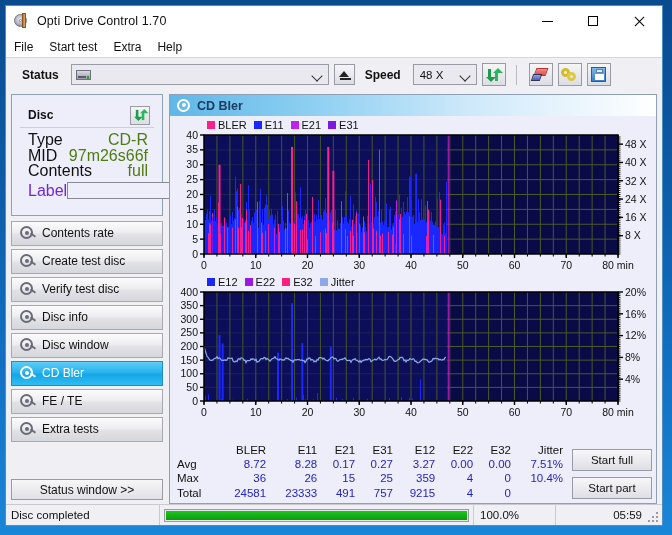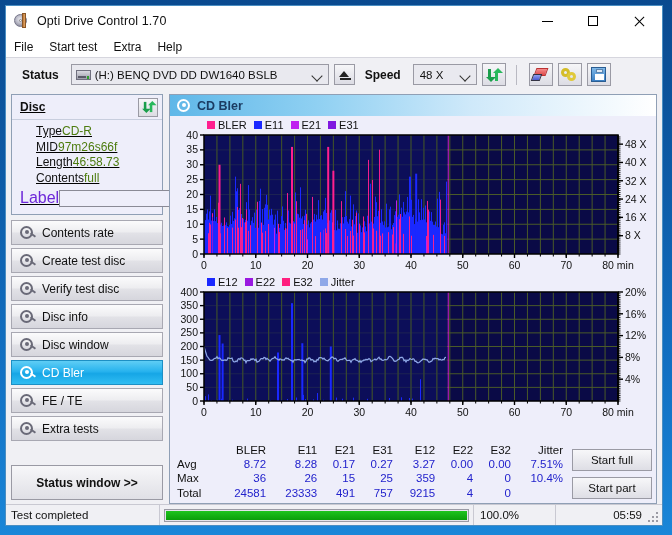--- a/index.html
+++ b/index.html
@@ -102,32 +102,32 @@
   .save-ico .lbl{position:absolute;left:3px;bottom:1px;width:9px;height:6px;background:#fff;}
   .save-ico .shut{position:absolute;left:4px;top:1px;width:7px;height:4px;background:#dfe9f4;border:1px solid #5a84b0;box-sizing:border-box;}
 
   
   .main{flex:1 1 auto;display:flex;padding:3px 0 0 5px;box-sizing:border-box;min-height:0;}
   .sidebar{width:152px;flex:0 0 auto;display:flex;flex-direction:column;}
 
   .panel{
     background:#eeeefa;border:1px solid #8f9fb5;box-sizing:border-box;
   }
-  .disc-panel{padding:0;text-decoration:underline;}
+  .disc-panel{padding:8px;}
   .disc-head{
     height:24px;display:flex;align-items:center;justify-content:space-between;
     padding:0 4px 0 8px;border-bottom:1px solid #c8cede;
   }
   .disc-head .t{font-weight:bold;font-size:12px;color:#111;}
   .sq-btn{
     width:20px;height:19px;background:linear-gradient(180deg,#f7f7f9,#dcdce3);
     border:1px solid #9a9aa4;box-sizing:border-box;display:flex;align-items:center;justify-content:center;
   }
   .disc-rows{padding:4px 6px 4px 8px;}
-  .drow{display:flex;line-height:15.5px;font-size:12px;margin-left:16px;}
+  .drow{display:flex;justify-content:space-between;line-height:15.5px;font-size:16px;}
   .drow .k{color:#111;}
   .drow .v{color:#4d7c0f;}
   .labelrow{display:flex;align-items:center;margin-top:3px;padding-bottom:3px;}
   .labelrow .k{color:#6d28d9;font-size:16px;width:40px;}
   .label-input{
     flex:1 1 auto;height:17px;background:#eeeefa;border:1px solid #8a8a96;box-sizing:border-box;margin-right:4px;
   }
   .cd-ico{width:15px;height:15px;border-radius:50%;
     background:radial-gradient(circle at 42% 38%,#fdfbd8 0%,#e8e19a 45%,#c9bf5c 80%,#a89c3c 100%);
     border:1px solid #8e8430;box-sizing:border-box;position:relative;}
@@ -151,23 +151,23 @@
     border:2px solid #6a6a78;box-sizing:border-box;
   }
   .navbtn.active .nic .ring{border-color:#ffffff;}
   .nic .dot{position:absolute;left:5.5px;top:4.5px;width:4px;height:4px;border-radius:50%;background:#6a6a78;}
   .navbtn.active .nic .dot{background:#fff;}
   .nic .tick{position:absolute;left:11px;top:8px;width:6px;height:2px;background:#6a6a78;transform:rotate(35deg);}
   .navbtn.active .nic .tick{background:#fff;}
 
   .statusbtn-wrap{margin-top:auto;padding-bottom:4px;}
   .statusbtn{
-    height:35px;width:100%;background:linear-gradient(180deg,#f7f7f9,#e0e0e6);
+    height:21px;width:100%;background:linear-gradient(180deg,#f7f7f9,#e0e0e6);
     border:1px solid #9a9aa4;box-sizing:border-box;
-    display:flex;align-items:center;justify-content:center;font-size:12px;color:#111;font-weight:bold;
+    display:flex;align-items:center;justify-content:center;font-size:12px;color:#111;
   }
 
   
   .content{
     flex:1 1 auto;margin:0 5px 0 6px;background:#eeeefa;border:1px solid #8f9fb5;
     box-sizing:border-box;display:flex;flex-direction:column;min-width:0;
   }
   .content-head{
     height:21px;flex:0 0 auto;
     background:linear-gradient(90deg,#5fb7e8 0%,#8fd0f2 30%,#cfe9fa 62%,#ffffff 100%);
@@ -253,21 +253,20 @@
   </div>
 
   <div class="toolbar">
     <div class="tb-label">Status</div>
     <div class="combo drive">
       <div class="drive-ico">
         <div class="body"></div>
           <div class="slot"></div>
           <div class="led"></div>
       </div>
-      <div class="txt">(H:)   BENQ DVD DD DW1640 BSLB</div>
       <div class="arrow"></div>
     </div>
     <div class="iconbtn eject">
       <div class="tri"></div>
         <div class="bar2"></div>
     </div>
     <div class="tb-label">Speed</div>
     <div class="combo speed">
       <div class="txt" style="margin-left:6px">48 X</div>
       <div class="arrow"></div>
@@ -318,24 +317,20 @@
           </div>
         </div>
         <div class="disc-rows">
           <div class="drow">
             <span class="k">Type</span>
             <span class="v">CD-R</span>
           </div>
           <div class="drow">
             <span class="k">MID</span>
             <span class="v">97m26s66f</span>
-          </div>
-          <div class="drow">
-            <span class="k">Length</span>
-            <span class="v">46:58.73</span>
           </div>
           <div class="drow">
             <span class="k">Contents</span>
             <span class="v">full</span>
           </div>
           <div class="labelrow">
             <span class="k">Label</span>
             <input class="label-input" type="text" value="" style="">
             <div class="cd-ico"></div>
           </div>
@@ -1294,21 +1289,21 @@
         </div>
         <div class="sbtns">
           <div class="sbtn">Start full</div>
           <div class="sbtn">Start part</div>
         </div>
       </div>
     </div>
   </div>
 
   <div class="statusbar">
-    <div class="sb-cell sb-text">Test completed</div>
+    <div class="sb-cell sb-text">Disc completed</div>
     <div class="sb-cell sb-prog">
       <div class="progouter">
           <div class="proginner" id="prog-inner" style="width: 100%;"></div>
         </div>
     </div>
     <div class="sb-cell sb-pct">100.0%</div>
     <div class="sb-cell sb-time">05:59</div>
     <div class="grip">
       <i style="left:8px;top:8px"></i>
         <i style="left:4px;top:8px"></i>

